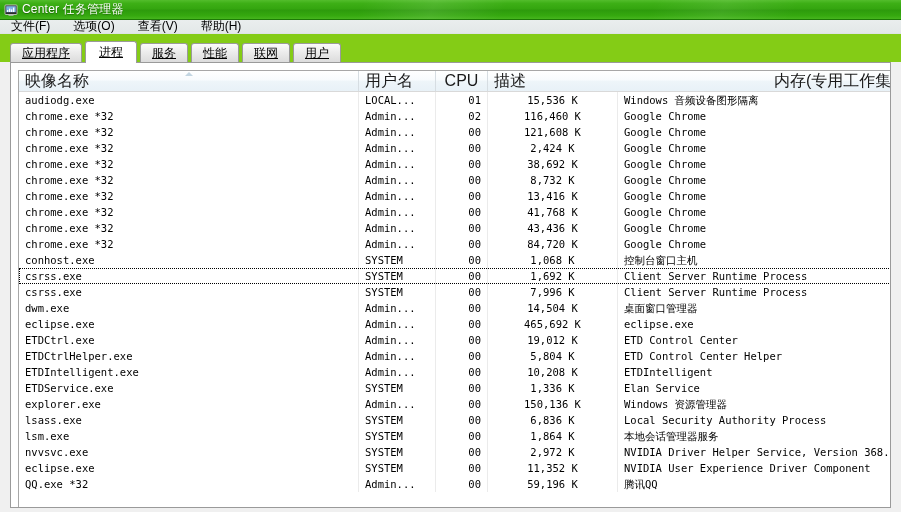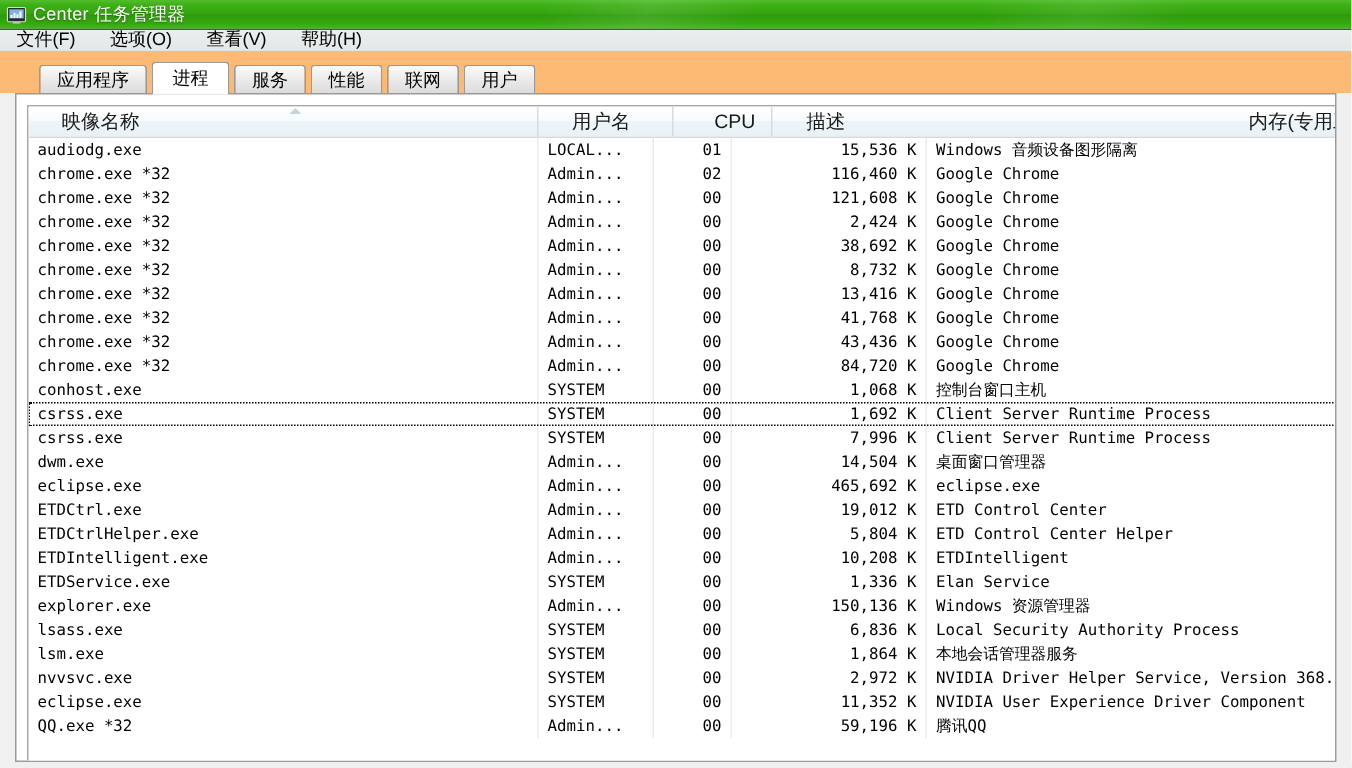--- a/index.html
+++ b/index.html
@@ -84,23 +84,24 @@
     font-size: 12px;
     color: #000000;
     padding: 2px 9px 2px 4px;
     margin-right: 10px;
     white-space: nowrap;
     cursor: default;
   }
 
   
   .tabstrip-wrap {
-    background: #fdba74;
-    padding: 6px 0 0 16px;
-    position: relative;
+    background: #84cc16;
+    padding: 6px 0 0 0;
+    position: relative;
+    text-decoration: underline;
   }
   .tabstrip {
     display: flex;
     align-items: flex-end;
     padding-left: 10px;
     height: 22px;
     position: relative;
     z-index: 3;
   }
   .tab {
@@ -157,31 +158,30 @@
   
   .lv-header {
     display: flex;
     height: 21px;
     background: linear-gradient(to bottom, #ffffff 0%, #f7fbfd 46%, #eef5f9 50%, #e8f1f7 100%);
     border-bottom: 1px solid #d9d9d9;
     box-sizing: border-box;
     position: relative;
   }
   .hcell {
-    font-size: 13px;
+    font-size: 16px;
     color: #1a1a1a;
     line-height: 20px;
     box-sizing: border-box;
     border-right: 1px solid #d6dde2;
     padding: 0 6px;
     white-space: nowrap;
     overflow: hidden;
     position: relative;
     cursor: default;
-    margin-left: 16px;
   }
   .hcell.num { text-align: right; }
   .hcell.last { border-right: none; }
   .sort-arrow {
     position: absolute;
     top: 1px;
     left: 50%;
     transform: translateX(-50%);
     width: 0; height: 0;
     border-left: 4px solid transparent;
@@ -217,21 +217,21 @@
     font-family: "DejaVu Sans Mono", "Liberation Mono", monospace;
     font-size: 10.5px;
     line-height: 16px;
     color: #000000;
     box-sizing: border-box;
     padding: 0 6px;
     overflow: hidden;
     white-space: nowrap;
     border-right: 1px solid #ebebeb;
   }
-  .cell.num  { text-align: right; }
+  .cell.num  { text-align: center; }
   .cell.last { border-right: none; }
 
   
   .c-name { width: 340px; }
   .c-user { width: 77px; }
   .c-cpu  { width: 52px; }
   .c-mem  { width: 130px; }
   .c-desc { width: 280px; }
 
   .hcell.c-cpu  { text-align: center; }

